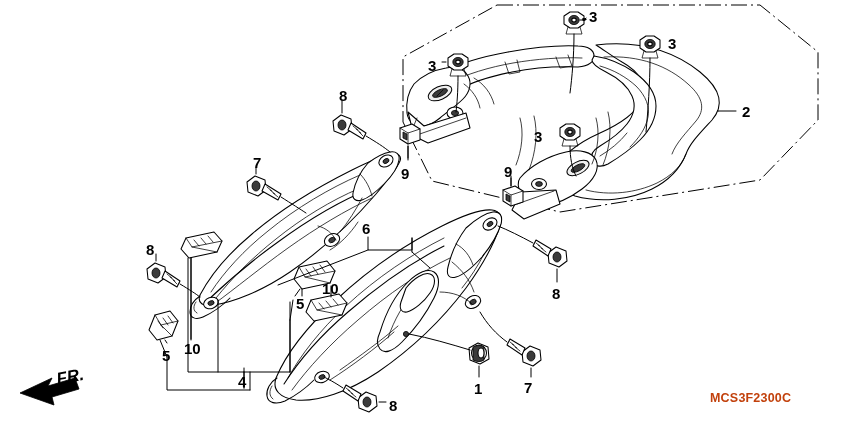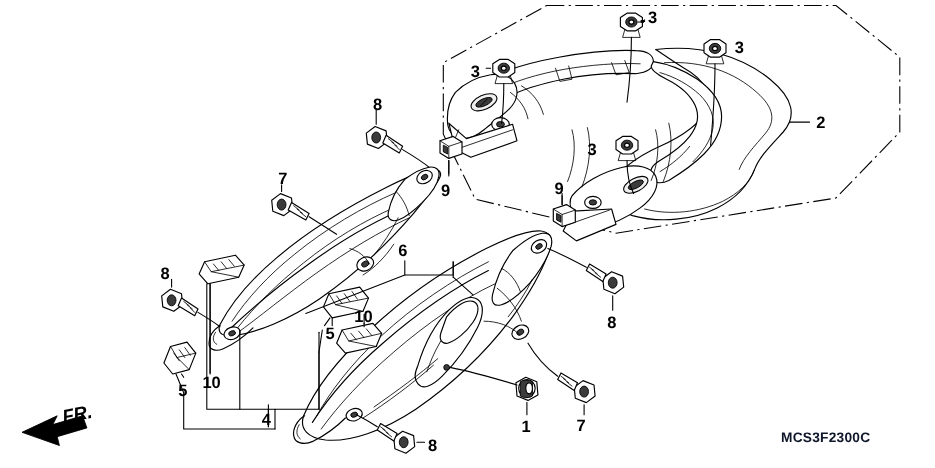--- a/index.html
+++ b/index.html
@@ -35,21 +35,21 @@
     white-space: nowrap;
     letter-spacing: 0px;
   }
   #drawing-code {
     position: absolute;
     left: 710px;
     top: 391px;
     font-family: "Liberation Sans", sans-serif;
     font-size: 12.5px;
     font-weight: 700;
-    color: #0f172a;
+    color: #c2410c;
     letter-spacing: 0.2px;
     white-space: nowrap;
   }
   #front-label {
     position: absolute;
     left: 55px;
     top: 370px;
     font-family: "Liberation Sans", sans-serif;
     font-size: 17px;
     font-weight: 700;

